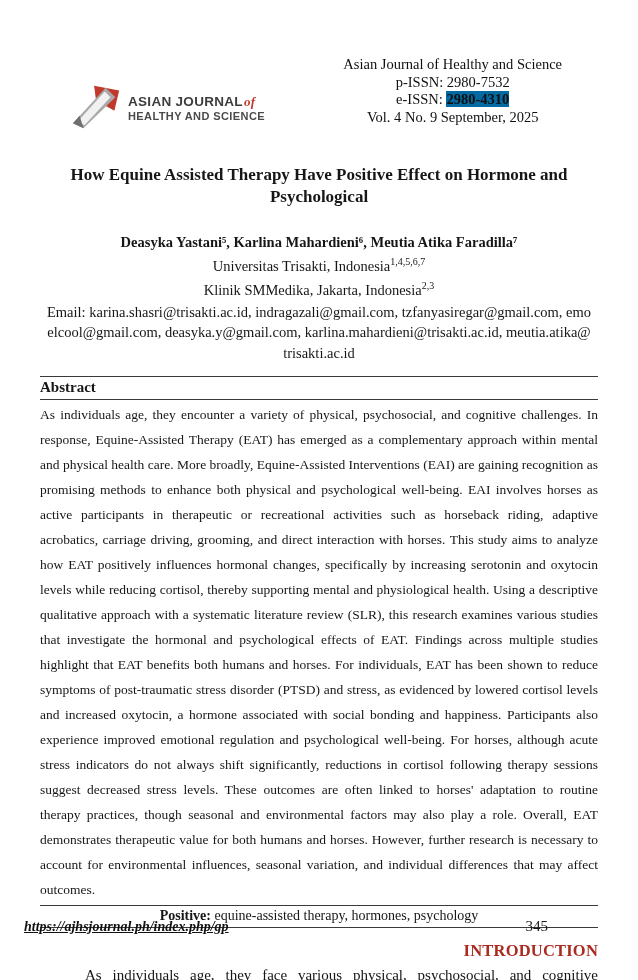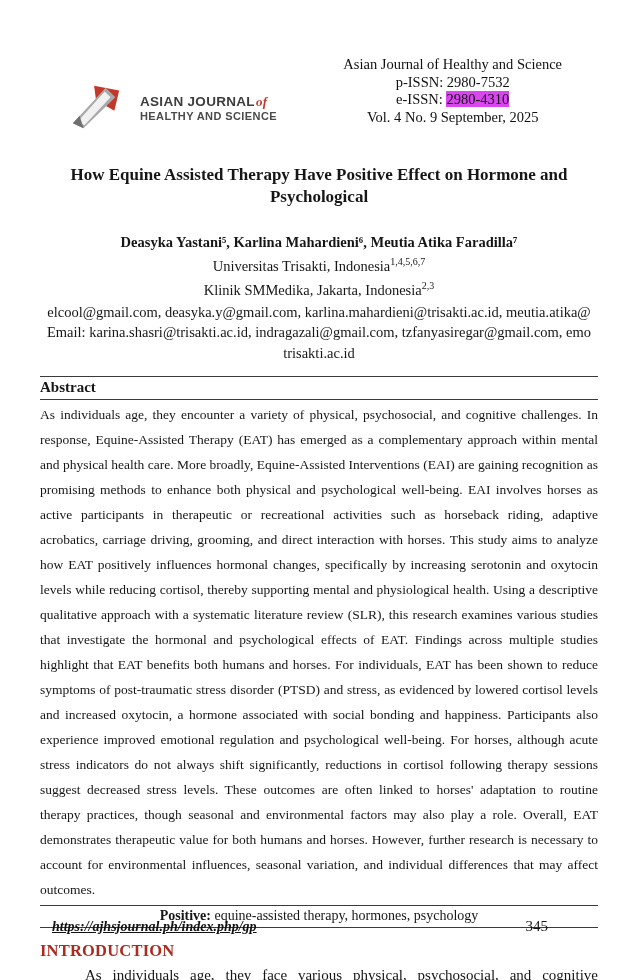--- a/index.html
+++ b/index.html
@@ -8,53 +8,53 @@
     background:#ffffff;
     font-family:"Liberation Serif", serif;
     color:#161616;
     position:relative;
     overflow:hidden;
   }
   .page { padding:0 40px; }
 
   
   .header { display:flex; align-items:flex-start; padding-top:56px; }
-  .logo { display:flex; align-items:center; gap:16px; margin-top:26px; margin-left:30px; }
+  .logo { display:flex; align-items:center; gap:4px; margin-top:26px; margin-left:30px; }
   .logo-text { font-family:"Liberation Sans", sans-serif; line-height:1.12; }
   .logo-line1 { font-weight:bold; font-size:13.5px; color:#3d3d3d; letter-spacing:.3px; }
   .logo-of { font-family:"Liberation Serif", serif; font-style:italic; font-weight:bold;
              color:#c0392b; font-size:13px; margin-left:1px; }
   .logo-line2 { font-weight:bold; font-size:11px; color:#4a4a4a; letter-spacing:.4px; }
   .journal-info { margin-left:auto; margin-right:36px; text-align:center;
                   font-size:14.5px; line-height:17.5px; color:#101010; }
-  .hl { background:#d946ef; }
+  .hl { background:#0369a1;font-weight:bold; }
 
   
   h1 { font-size:17px; font-weight:bold; text-align:center;
        max-width:532px; margin:30px auto 0; line-height:22px; }
   .authors { margin-top:24px; text-align:center; font-weight:bold;
              font-size:14.5px; line-height:20px; white-space:nowrap; }
   .affil { text-align:center; font-size:14.5px; line-height:19.5px; }
   .affil sup { font-size:10px; }
   .email { text-align:center; font-size:14.5px; line-height:20.5px; margin-top:1px; white-space:nowrap; }
 
   
   .abstract { margin-top:13px; }
   .rule { border-top:1.2px solid #3a3a3a; }
   .abs-head { text-align:left; font-weight:bold; font-size:15px; padding:2px 0 3px; }
   .abs-body { font-size:13.5px; line-height:25px; text-align:justify; padding:2px 0 3px; }
   .keywords { text-align:center; font-size:14px; padding:2px 0 3px; }
 
   
-  h2 { text-align:left; color:#ab2b20; font-size:16.5px; font-weight:bold;
+  h2 { text-align:right; color:#ab2b20; font-size:16.5px; font-weight:bold;
        letter-spacing:.2px; margin:13px 0 5px; }
   .intro { font-size:15px; line-height:19.5px; text-align:justify; text-indent:45px; }
 
   
-  .pfooter { position:absolute; top:918px; left:52px; right:40px;
+  .pfooter { position:absolute; top:918px; left:24px; right:40px;
              display:flex; justify-content:space-between; align-items:baseline; }
   .url { font-style:italic; font-weight:bold; font-size:14px; color:#111;
          text-decoration:underline; cursor:pointer; }
   .pagenum { font-size:15px; margin-right:50px; }
 </style>
 </head>
 <body>
 
 <div class="page">
 
@@ -84,22 +84,22 @@
   <h1>How Equine Assisted Therapy Have Positive Effect on Hormone and Psychological</h1>
 
   <div class="authors">
     <div>Deasyka Yastani⁵, Karlina Mahardieni⁶, Meutia Atika Faradilla⁷</div>
   </div>
 
   <div class="affil"><span>Universitas Trisakti, Indonesia</span><sup>1,4,5,6,7</sup></div>
   <div class="affil"><span>Klinik SMMedika, Jakarta, Indonesia</span><sup>2,3</sup></div>
 
   <div class="email">
+    <div>Email: karina.shasri@trisakti.ac.id, indragazali@gmail.com, tzfanyasiregar@gmail.com, emo</div>
     <div>elcool@gmail.com, deasyka.y@gmail.com, karlina.mahardieni@trisakti.ac.id, meutia.atika@</div>
-    <div>Email: karina.shasri@trisakti.ac.id, indragazali@gmail.com, tzfanyasiregar@gmail.com, emo</div>
     <div>trisakti.ac.id</div>
   </div>
 
   <section class="abstract">
     <div class="rule"></div>
     <div class="abs-head">Abstract</div>
     <div class="rule"></div>
     <p class="abs-body">As individuals age, they encounter a variety of physical, psychosocial, and cognitive challenges. In response, Equine-Assisted Therapy (EAT) has emerged as a complementary approach within mental and physical health care. More broadly, Equine-Assisted Interventions (EAI) are gaining recognition as promising methods to enhance both physical and psychological well-being. EAI involves horses as active participants in therapeutic or recreational activities such as horseback riding, adaptive acrobatics, carriage driving, grooming, and direct interaction with horses. This study aims to analyze how EAT positively influences hormonal changes, specifically by increasing serotonin and oxytocin levels while reducing cortisol, thereby supporting mental and physiological health. Using a descriptive qualitative approach with a systematic literature review (SLR), this research examines various studies that investigate the hormonal and psychological effects of EAT. Findings across multiple studies highlight that EAT benefits both humans and horses. For individuals, EAT has been shown to reduce symptoms of post-traumatic stress disorder (PTSD) and stress, as evidenced by lowered cortisol levels and increased oxytocin, a hormone associated with social bonding and happiness. Participants also experience improved emotional regulation and psychological well-being. For horses, although acute stress indicators do not always shift significantly, reductions in cortisol following therapy sessions suggest decreased stress levels. These outcomes are often linked to horses' adaptation to routine therapy practices, though seasonal and environmental factors may also play a role. Overall, EAT demonstrates therapeutic value for both humans and horses. However, further research is necessary to account for environmental influences, seasonal variation, and individual differences that may affect outcomes.</p>
     <div class="rule"></div>
     <div class="keywords"><b>Positive:</b><span> equine-assisted therapy, hormones, psychology</span></div>

